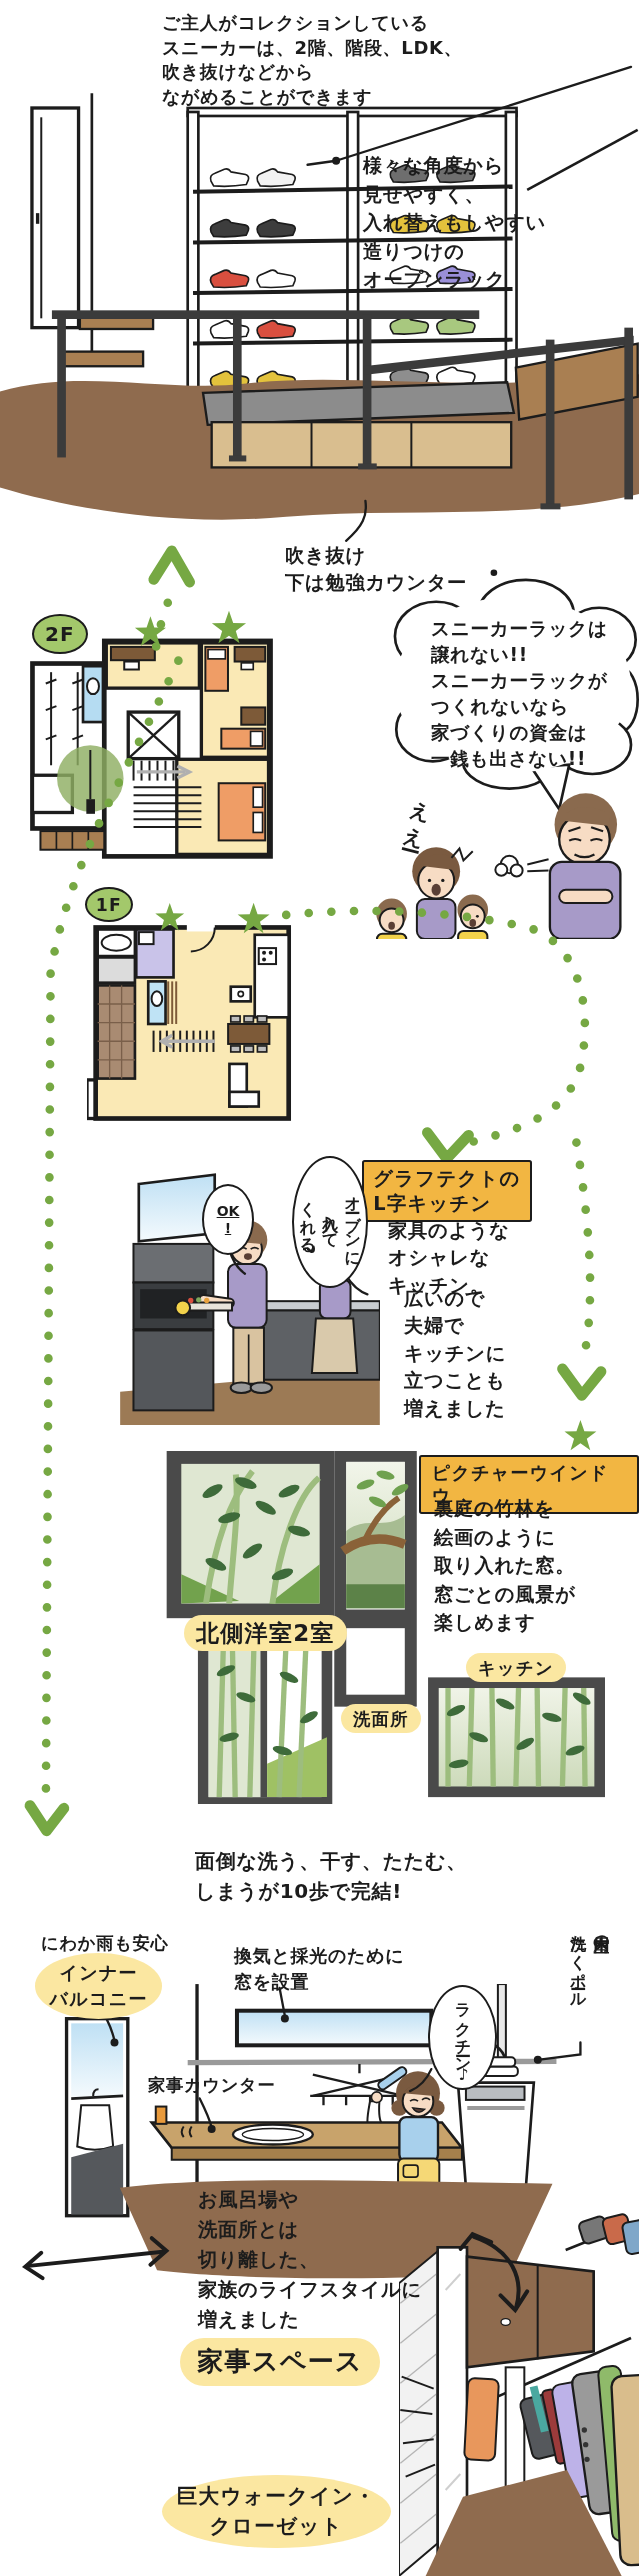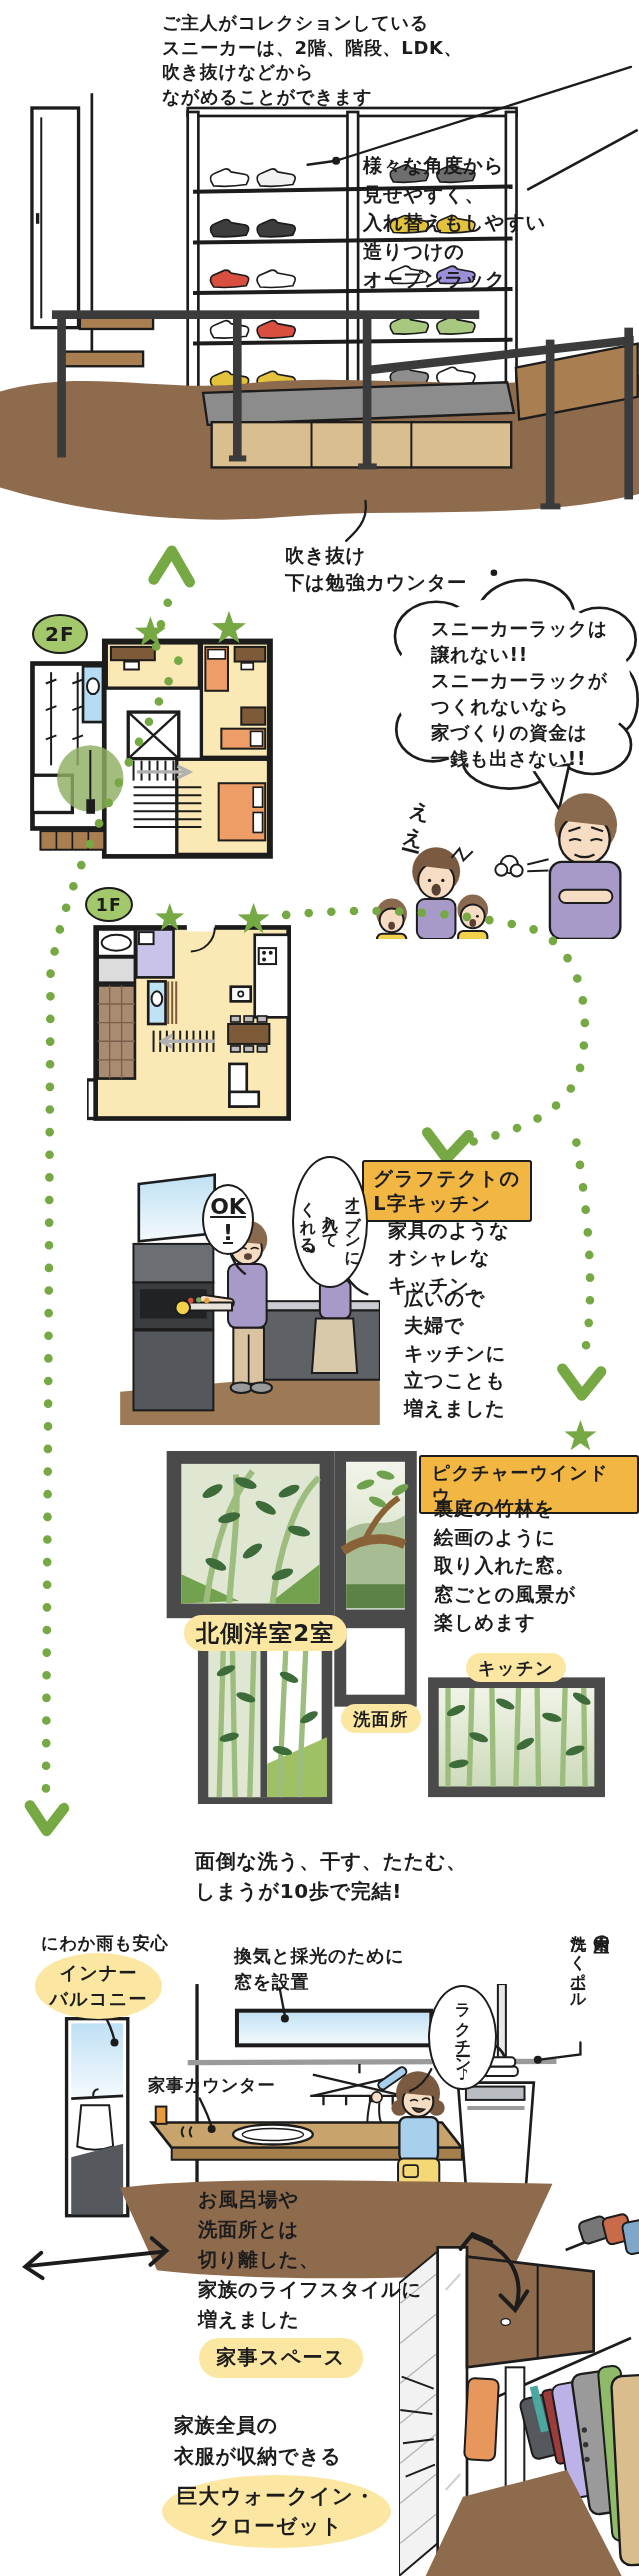--- a/index.html
+++ b/index.html
@@ -623,21 +623,21 @@
 オシャレな
 キッチン。</div>
   <div class="txt" style="left:404px;top:1285px;font-size:19.3px;">広いので
 夫婦で
 キッチンに
 立つことも
 増えました</div>
   <div class="bubble v-text" style="left:292px;top:1156px;width:72px;height:128px;border-radius:50%;font-size:16px;line-height:1.4;">オーブンに
 入れて
 くれる?</div>
-  <div class="bubble" style="left:202px;top:1184px;width:48px;height:67px;border-radius:50%;font-size:22px;line-height:1.15;text-decoration:underline;">OK
+  <div class="bubble" style="left:202px;top:1184px;width:48px;height:67px;border-radius:50%;font-size:14px;line-height:1.15;text-decoration:underline;">OK
 !</div>
 
   <div class="label-box" style="left:419px;top:1455px;font-size:18px;padding:4px 10.7px;">ピクチャーウインドウ</div>
   <div class="txt" style="left:434px;top:1495px;font-size:19.3px;line-height:1.48;">裏庭の竹林を
 絵画のように
 取り入れた窓。
 窓ごとの風景が
 楽しめます</div>
   <div class="pill" style="left:184px;top:1615px;font-size:23px;">北側洋室2室</div>
   <div class="pill" style="left:341px;top:1704px;font-size:17.3px;">洗面所</div>
@@ -652,21 +652,19 @@
 窓を設置</div>
   <div class="txt v-text" style="left:567px;top:1923px;height:133px;font-size:16px;line-height:1.45;">室内用の
 洗たくポール</div>
   <div class="bubble v-text" style="left:428px;top:1985px;width:65px;height:101px;border-radius:50%;font-size:16px;">ラクチーン♪</div>
   <div class="txt" style="left:148px;top:2073px;font-size:17.3px;">家事カウンター</div>
   <div class="txt" style="left:198px;top:2185px;font-size:19.3px;line-height:1.55;">お風呂場や
 洗面所とは
 切り離した、
 家族のライフスタイルに
 増えました</div>
-  <div class="oval-hl" style="left:199px;top:2338px;font-size:20px;padding:5.3px 17.3px;border-radius:665px;">家事スペース</div>
-
-  <div class="txt" style="left:174px;top:2410px;font-size:20px;line-height:1.55;">家族全員の
-衣服が収納できる</div>
+  <div class="oval-hl" style="left:180px;top:2338px;font-size:26px;padding:5.3px 17.3px;border-radius:665px;">家事スペース</div>
+
   <div class="oval-hl" style="left:162px;top:2475px;font-size:20.6px;">巨大ウォークイン・
 クローゼット</div>
 
 </div>
 
 
 </body></html>

